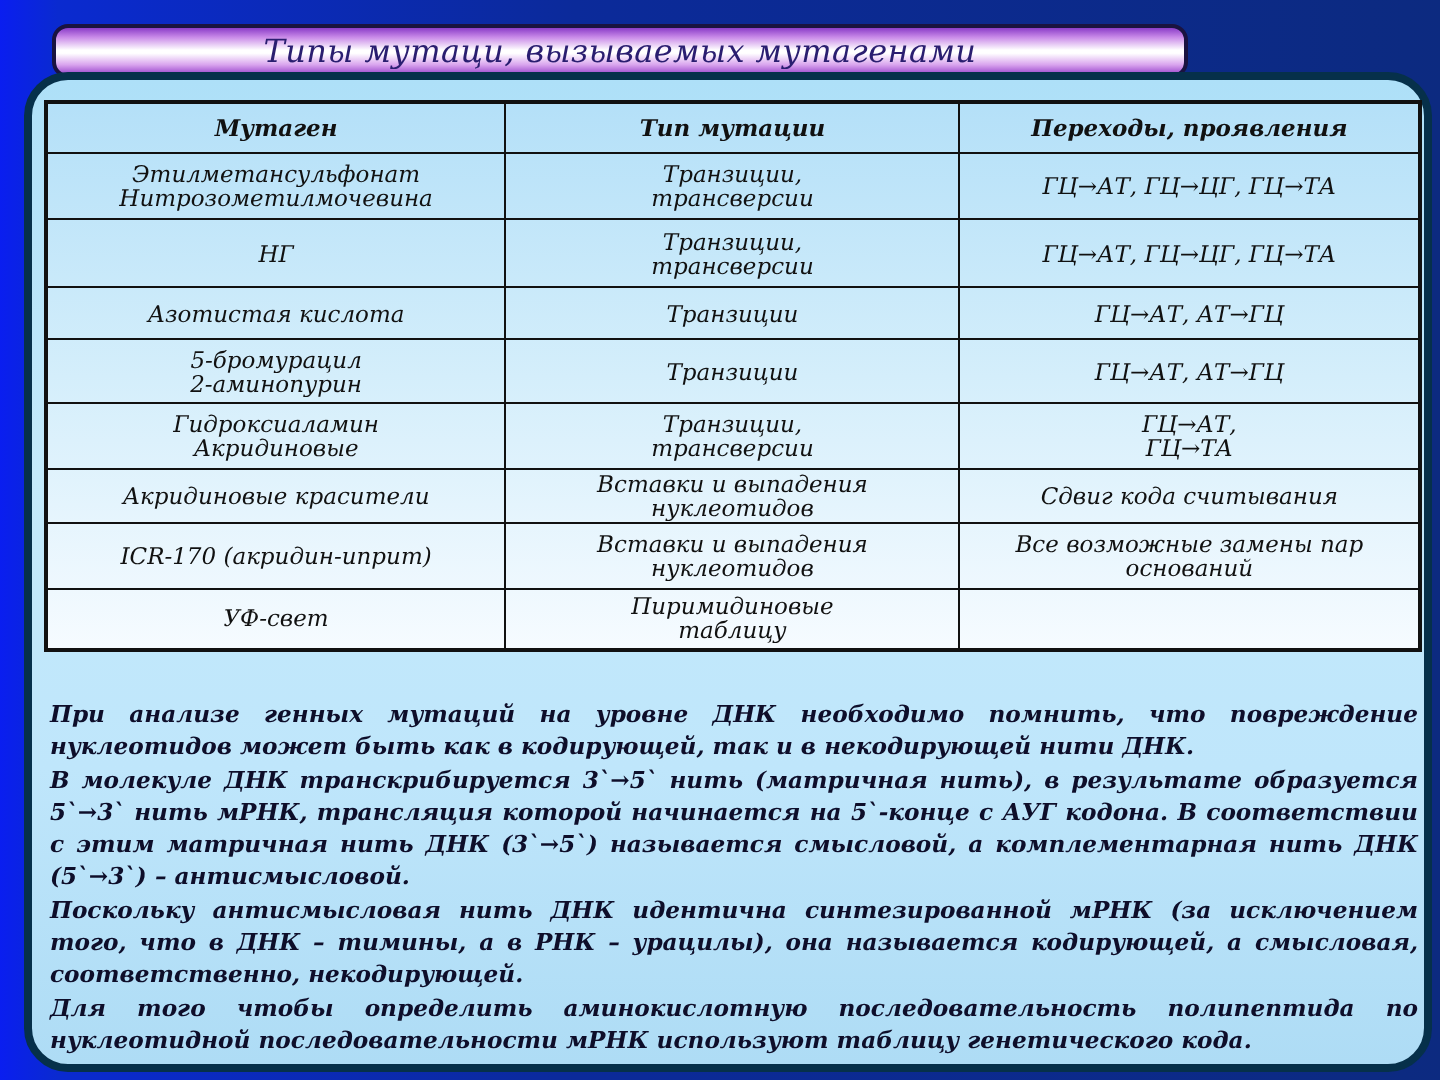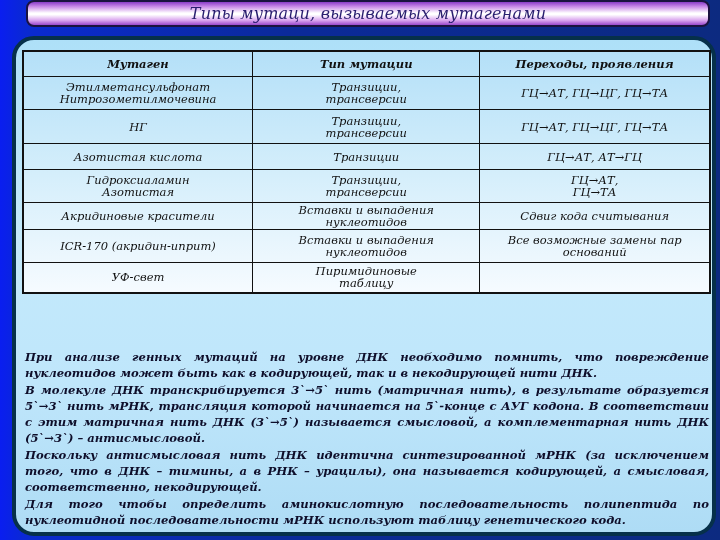--- a/index.html
+++ b/index.html
@@ -7,22 +7,22 @@
   }
   body {
     width: 720px; height: 540px;
     overflow: hidden;
     position: relative;
     background: linear-gradient(90deg, #0a1ef0 0%, #0a2ad0 4%, #0b2a9a 40%, #0c2a80 100%);
     font-family: "DejaVu Serif", "Liberation Serif", serif;
   }
   .title-bar {
     position: absolute;
-    left: 26px; top: 0;
-    width: 684px; height: 27px;
+    left: 26px; top: 12px;
+    width: 568px; height: 27px;
     border: 2px solid #1a1340;
     border-radius: 8px;
     box-sizing: border-box;
     background: linear-gradient(180deg, #8a3cc8 0%, #c98ae8 20%, #ffffff 48%, #ffffff 55%, #d9a4ee 80%, #9a48cc 100%);
     display: flex; align-items: center; justify-content: center;
   }
   .title-text {
     font-family: "DejaVu Serif", serif;
     font-style: italic;
     font-size: 16px;
@@ -107,22 +107,27 @@
       <tr style="height:34px">
         <td class="b">НГ</td>
         <td><span>Транзиции,</span><br><span>трансверсии</span></td>
         <td class="trans">ГЦ→АТ, ГЦ→ЦГ, ГЦ→ТА</td>
       </tr>
       <tr style="height:26px">
         <td class="b">Азотистая кислота</td>
         <td>Транзиции</td>
         <td class="trans">ГЦ→АТ, АТ→ГЦ</td>
       </tr>
+      <tr style="height:32px">
+        <td class="b"><span>5-бромурацил</span><br><span>2-аминопурин</span></td>
+        <td>Транзиции</td>
+        <td class="trans">ГЦ→АТ, АТ→ГЦ</td>
+      </tr>
       <tr style="height:33px">
-        <td class="b"><span>Гидроксиаламин</span><br><span>Азотистая</span></td>
+        <td class="b"><span>Гидроксиаламин</span><br><span>Акридиновые</span></td>
         <td><span>Транзиции,</span><br><span>трансверсии</span></td>
         <td class="trans"><span>ГЦ→АТ,</span><br><span>ГЦ→ТА</span></td>
       </tr>
       <tr style="height:22px">
         <td>Акридиновые красители</td>
         <td><span>Вставки и выпадения</span><br><span>нуклеотидов</span></td>
         <td>Сдвиг кода считывания</td>
       </tr>
       <tr style="height:33px">
         <td class="b">ICR-170 (акридин-иприт)</td>

